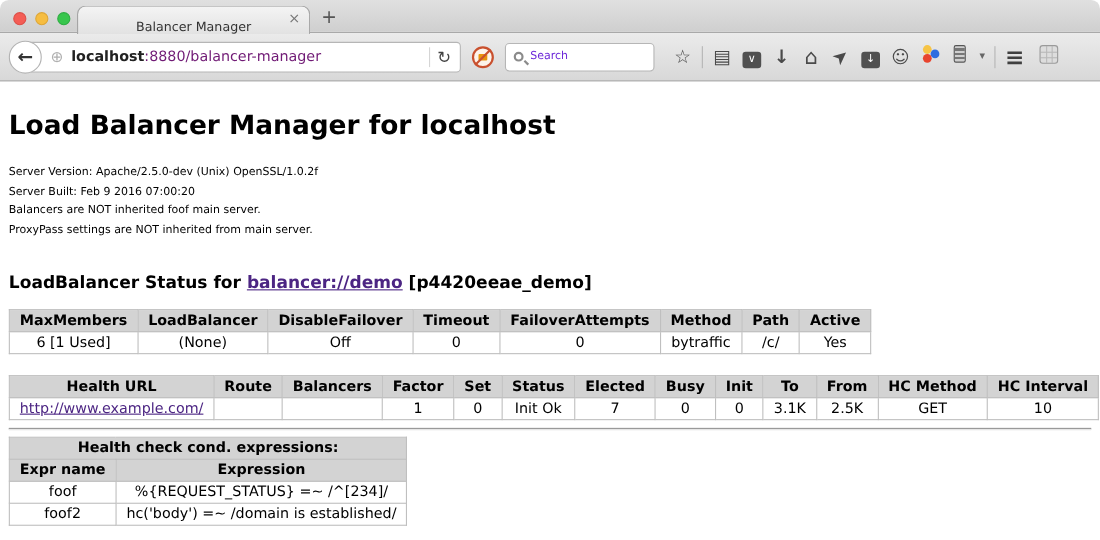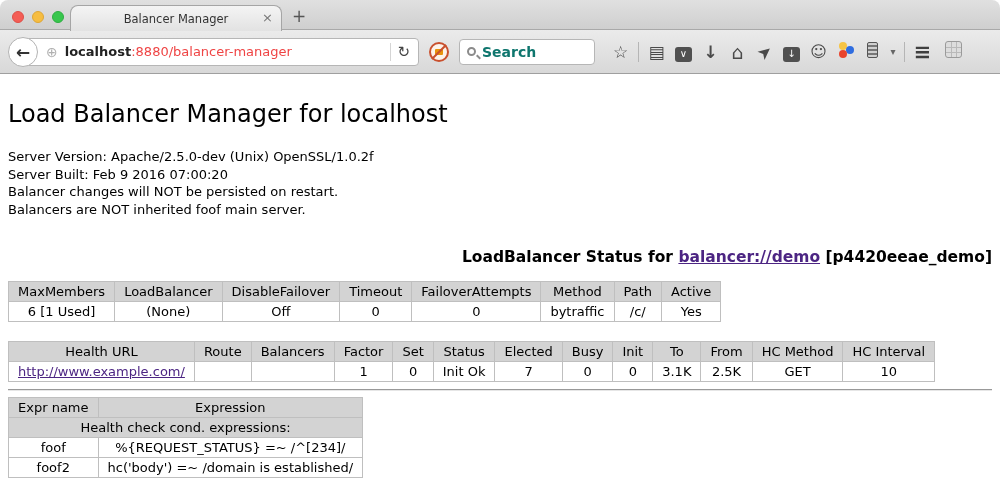--- a/index.html
+++ b/index.html
@@ -12,56 +12,56 @@
     background:linear-gradient(#e0e0e0,#cfcfcf);
     border-radius:8px 8px 0 0; border-bottom:1px solid #a9a9a9; }
   .lights { position:absolute; left:12px; top:11px; display:flex; gap:8px; }
   .light { width:12px; height:12px; border-radius:50%; }
   .light.red { background:#f45d55; border:1px solid #dd4f48; }
   .light.yellow { background:#f6bd41; border:1px solid #dea636; }
   .light.green { background:#38c64d; border:1px solid #2eae42; }
   .tab { position:absolute; left:70px; top:5px; width:212px; height:26px;
     background:linear-gradient(#f4f4f4,#e2e2e2);
     border:1px solid #a5a5a5; border-bottom:none; border-radius:8px 8px 0 0;
-    display:flex; align-items:center; justify-content:center;
+    display:flex; align-items:flex-end; justify-content:center;
     font-size:11.5px; color:#333; }
   .tab-close { position:absolute; right:8px; top:4px; font-size:13px; color:#777;
     cursor:default; line-height:16px; }
   .newtab { position:absolute; left:292px; top:6px; font-size:17px; color:#555; }
 
   
   .toolbar { height:44px; background:linear-gradient(#ebebeb,#d8d8d8);
     border-bottom:1px solid #9f9f9f; display:flex; align-items:center;
     padding:0 8px; }
   .backbtn { width:30px; height:30px; border-radius:50%; background:#fff;
     border:1px solid #b3b3b3; display:flex; align-items:center; justify-content:center;
     font-size:17px; font-weight:bold; color:#333; z-index:2; flex:none; }
   .urlbar { height:28px; width:396px; margin-left:-15px; background:#fff;
     border:1px solid #b6b6b6; border-radius:4px; display:flex; align-items:center;
     padding-left:22px; flex:none; }
   .globe { color:#b0b0b0; font-size:14px; margin-right:7px; }
   .urltext { font-size:13px; color:#222; white-space:nowrap; }
-  .urltext .path { color:#ef4444; }
+  .urltext .path { color:#701a75; }
   .urlbar .spacer { flex:1; }
   .urldivider { width:1px; height:18px; background:#d5d5d5; margin:0 6px; }
   .reload { font-size:15px; color:#444; margin-right:8px; }
   .blocked { width:20px; height:20px; border-radius:50%; border:2px solid #c9502e;
     margin:0 10px; position:relative; flex:none; background:#fdf3ea; }
   .blocked .brick { position:absolute; left:4px; top:5px; width:8px; height:6px;
     background:#e8930c; border-radius:1px; }
   .blocked .slash { position:absolute; left:7px; top:-2px; width:2px; height:20px;
     background:#c9502e; transform:rotate(45deg); }
   .searchbar { height:26px; width:136px; background:#fff; border:1px solid #b6b6b6;
     border-radius:4px; display:flex; align-items:center; padding:0 7px;
     margin-right:12px; flex:none; }
   .mag { width:9px; height:9px; border:2px solid #8b8b8b; border-radius:50%;
     position:relative; margin-right:6px; flex:none; }
   .mag::after { content:""; position:absolute; left:7px; top:7px; width:5px; height:2px;
     background:#8b8b8b; transform:rotate(45deg); }
-  .placeholder { font-size:14px; color:#0f766e;font-weight:bold; }
+  .placeholder { font-size:10px; color:#6d28d9; }
   .tbicon { width:27px; text-align:center; font-size:17px; color:#4a4a4a; flex:none; }
   .sep { width:1px; height:20px; background:#b5b5b5; margin:0 4px; flex:none; }
   .darksq { display:inline-block; width:17px; height:15px; border-radius:3px;
     background:#505050; color:#fff; font-size:10px; line-height:14px; text-align:center; }
   .smiley { font-size:16px; }
   .dots { position:relative; width:18px; height:18px; display:inline-block; }
   .dots i { position:absolute; border-radius:50%; }
   .dots .y { width:8px; height:8px; background:#f6c445; left:2px; top:1px; }
   .dots .b { width:8px; height:8px; background:#2f6de0; left:9px; top:5px; }
   .dots .r { width:8px; height:8px; background:#e8442e; left:2px; top:9px; }
@@ -72,28 +72,28 @@
   .gridicon { display:inline-block; width:17px; height:17px; border-radius:3px;
     border:1px solid #9a9a9a;
     background:
       linear-gradient(#b9b9b9,#b9b9b9) 5px 0/1px 100% no-repeat,
       linear-gradient(#b9b9b9,#b9b9b9) 10px 0/1px 100% no-repeat,
       linear-gradient(#b9b9b9,#b9b9b9) 0 5px/100% 1px no-repeat,
       linear-gradient(#b9b9b9,#b9b9b9) 0 10px/100% 1px no-repeat, #ddd; }
 
   
   .content { padding:12px 8px 0 8px; color:#000; }
-  h1 { font-size:24px; font-weight:normal; margin:14px 0 20px 0; letter-spacing:0; }
-  .info { font-size:13px; line-height:17.5px; margin-bottom:16px; }
-  h3.statusline { font-size:15.5px; font-weight:bold; margin:30px 0 15px 0;text-align:right; }
+  h1 { font-size:24px; font-weight:bold; margin:14px 0 20px 0; letter-spacing:0; }
+  .info { font-size:10px; line-height:17.5px; margin-bottom:16px; }
+  h3.statusline { font-size:15.5px; font-weight:bold; margin:30px 0 15px 0; }
   a { color:#4c2583; text-decoration:underline; }
   table { border-collapse:collapse; font-size:13px; border:1px solid #5e5e5e; }
   th,td { border:1px solid #bfbfbf; padding:2px 9px; text-align:center;
     white-space:nowrap; height:17px; }
-  th { background:#d3d3d3; font-weight:normal; }
+  th { background:#d3d3d3; font-weight:bold; }
   td.left { text-align:center; }
   .balancer-table { margin-bottom:19px; }
   .worker-table td.empty { min-width:30px; }
   hr.rule { border:none; height:2px; margin:7px 0 6px 0;
     border-top:1px solid #999; border-bottom:1px solid #e6e6e6; background:#c6c6c6; }
   .health-table { margin-top:1px; }
 </style>
 </head>
 <body>
 
@@ -147,22 +147,22 @@
     <span class="tbicon menuicon">≡</span>
     <span class="tbicon" style="margin-left:4px;"><span class="gridicon"></span></span>
   </div>
 
   <div class="content">
     <h1>Load Balancer Manager for localhost</h1>
 
     <div class="info">
       <div>Server Version: Apache/2.5.0-dev (Unix) OpenSSL/1.0.2f</div>
       <div>Server Built: Feb 9 2016 07:00:20</div>
-      <div>Balancer changes will NOT be persisted on restart.</div>
       <div>Balancers are NOT inherited foof main server.</div>
+      <div>ProxyPass settings are NOT inherited from main server.</div>
     </div>
 
     <h3 class="statusline"><span>LoadBalancer Status for </span><a href="#">balancer://demo</a><span> [p4420eeae_demo]</span></h3>
 
     <table class="balancer-table">
       <tbody>
           <tr>
         <th>MaxMembers</th>
         <th>LoadBalancer</th>
         <th>DisableFailover</th>
@@ -220,27 +220,27 @@
 
       </tr>
     </tbody>
       </table>
 
     <hr class="rule">
 
     <table class="health-table">
       <tbody>
           <tr>
+        <th colspan="2">Health check cond. expressions:</th>
+      </tr>
+      <tr>
         <th>Expr name</th>
         <th>Expression</th>
       </tr>
       <tr>
-        <th colspan="2">Health check cond. expressions:</th>
-      </tr>
-      <tr>
         <td>foof</td>
         <td class="left">%{REQUEST_STATUS} =~ /^[234]/</td>
       </tr>
       <tr>
         <td>foof2</td>
         <td class="left">hc('body') =~ /domain is established/</td>
       </tr>
     </tbody>
       </table>
 

